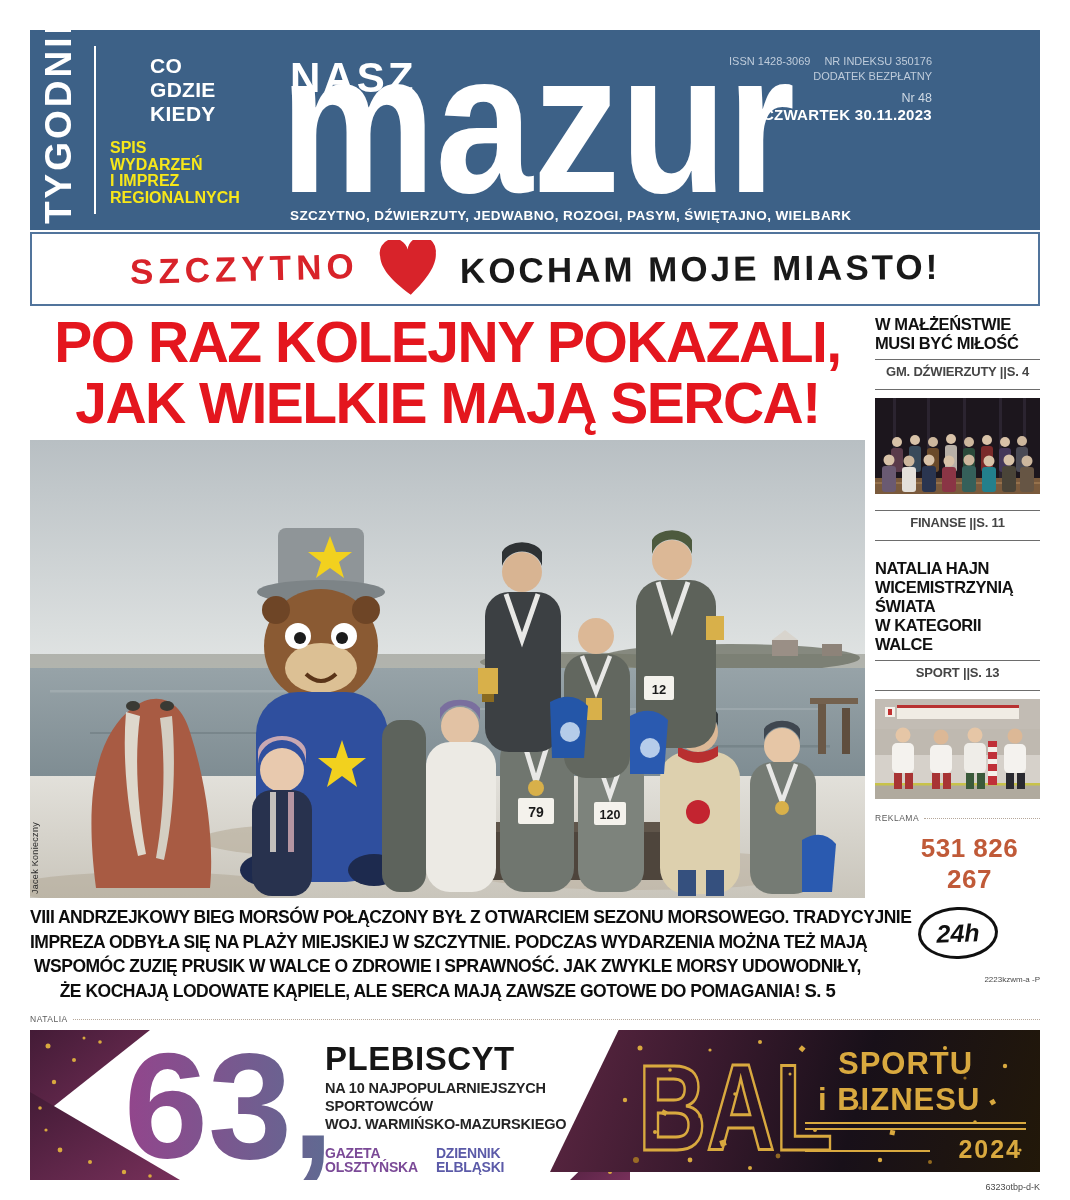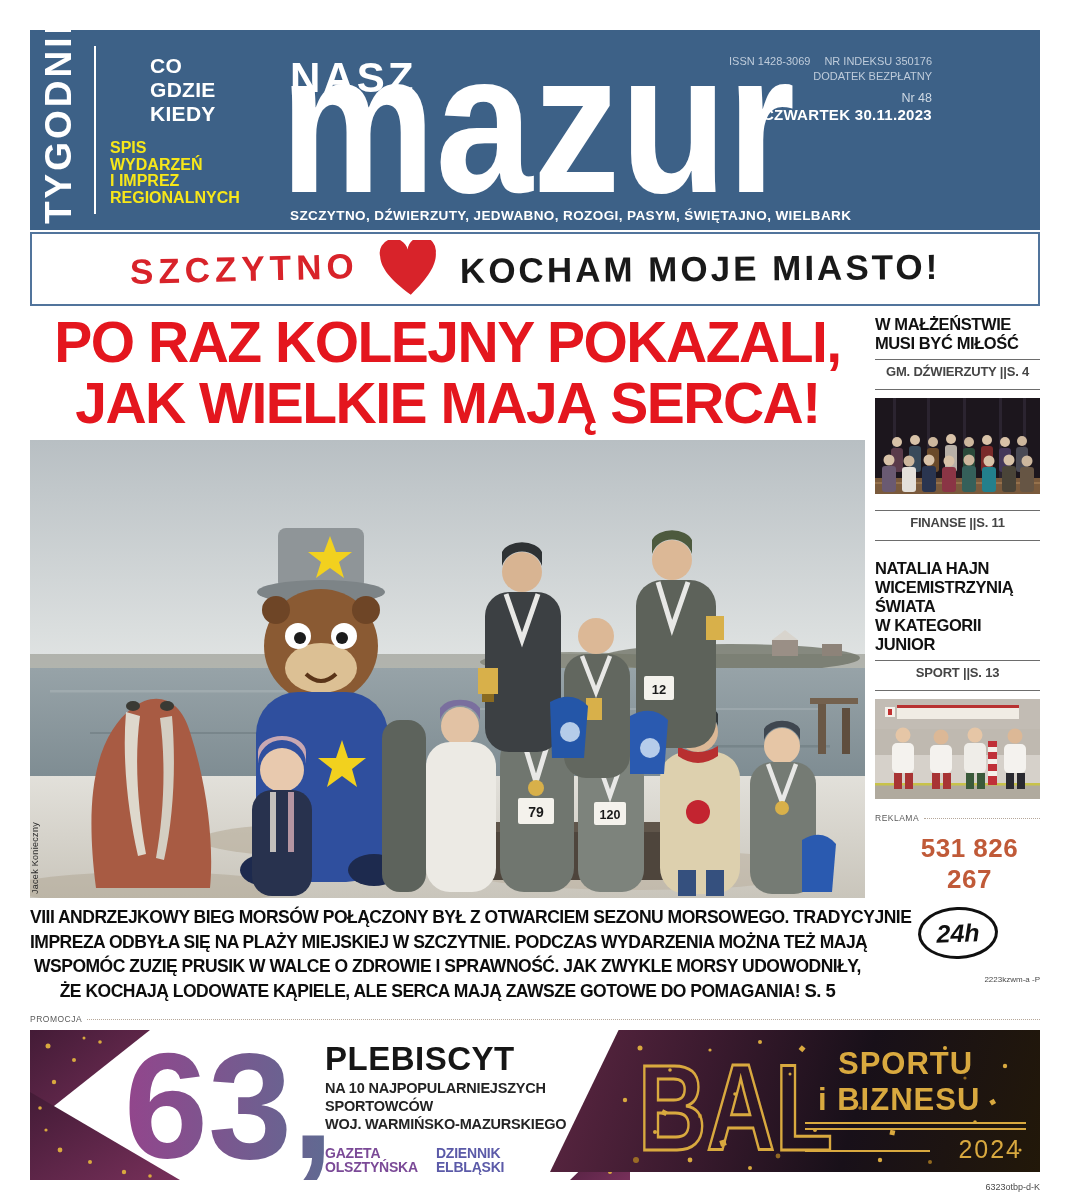--- a/index.html
+++ b/index.html
@@ -79,21 +79,21 @@
   .ad-right{position:absolute;left:520px;top:0;width:490px;height:142px;
             clip-path:polygon(14% 0,100% 0,100% 100%,0 100%);
             background:linear-gradient(105deg,#5c2642 0%,#3a1a2e 32%,#181019 62%,#221809 100%);overflow:hidden;}
   .bal-svg{position:absolute;left:78px;top:0;}
   .sportu{position:absolute;left:288px;top:16px;color:#d9a93f;font-weight:bold;font-size:31px;letter-spacing:1px;}
   .biznesu{position:absolute;left:268px;top:52px;color:#d9a93f;font-weight:bold;font-size:31px;letter-spacing:1px;}
   .gold-line{position:absolute;background:#d9a93f;height:2.5px;}
   .gl1{left:255px;right:14px;bottom:48px;}
   .gl2{left:255px;right:14px;bottom:42px;}
   .gl3{left:255px;right:110px;bottom:20px;}
-  .y2024{position:absolute;right:18px;bottom:8px;color:#d9a93f;font-weight:normal;font-size:25px;letter-spacing:2px;}
+  .y2024{position:absolute;right:18px;bottom:8px;color:#d9a93f;font-weight:bold;font-size:25px;letter-spacing:2px;}
   .ad-code2{position:absolute;right:0;top:152px;font-size:9px;color:#4a4a4a;}
 </style>
 </head>
 <body>
 
 <div class="page">
 
   <div class="masthead">
     <div class="tyg-vert">TYGODNIK</div>
     <div class="tyg-divider"></div>
@@ -345,21 +345,21 @@
       </div>
       <div class="s-rule"></div>
     </div>
 
     <div>
       <div class="s-title">
         <span>NATALIA HAJN</span>
         <span>WICEMISTRZYNIĄ</span>
         <span>ŚWIATA</span>
         <span>W KATEGORII</span>
-        <span>JUNIOR</span>
+        <span>WALCE</span>
       </div>
       <div class="s-rule"></div>
       <div class="s-kick">
         <span>SPORT ||</span>
         <span>S. 13</span>
       </div>
       <div class="s-rule"></div>
       <svg class="s-photo sp3" width="165" height="100">
         <rect width="165" height="100" fill="#d6d1ca"></rect>
         <rect x="0" y="0" width="165" height="30" fill="#c2bcb4"></rect>
@@ -411,21 +411,21 @@
     <div>VIII ANDRZEJKOWY BIEG MORSÓW POŁĄCZONY BYŁ Z OTWARCIEM SEZONU MORSOWEGO. TRADYCYJNIE</div>
     <div>IMPREZA ODBYŁA SIĘ NA PLAŻY MIEJSKIEJ W SZCZYTNIE. PODCZAS WYDARZENIA MOŻNA TEŻ MAJĄ</div>
     <div>WSPOMÓC ZUZIĘ PRUSIK W WALCE O ZDROWIE I SPRAWNOŚĆ. JAK ZWYKLE MORSY UDOWODNIŁY,</div>
     <div>
       <span>ŻE KOCHAJĄ LODOWATE KĄPIELE, ALE SERCA MAJĄ ZAWSZE GOTOWE DO POMAGANIA!</span>
       <span class="pref">S. 5</span>
     </div>
   </div>
 
   <div class="promo-row lbl-row">
-    <span>PROMOCJA</span>
+    <span>NATALIA</span>
     <span class="dots"></span>
   </div>
 
   <div class="ads">
 
     <div class="ad-left">
       <svg width="600" height="150" style="position:absolute;left:0;top:0">
         <defs>
           <linearGradient id="tg" x1="0" y1="0" x2="1" y2="1">
             <stop offset="0" stop-color="#431b36"></stop>

